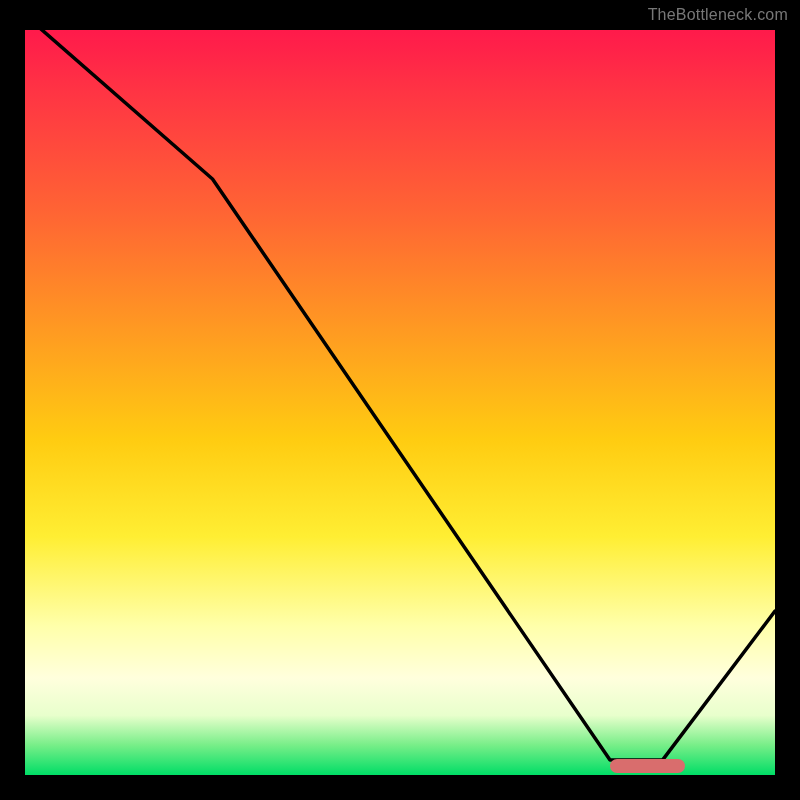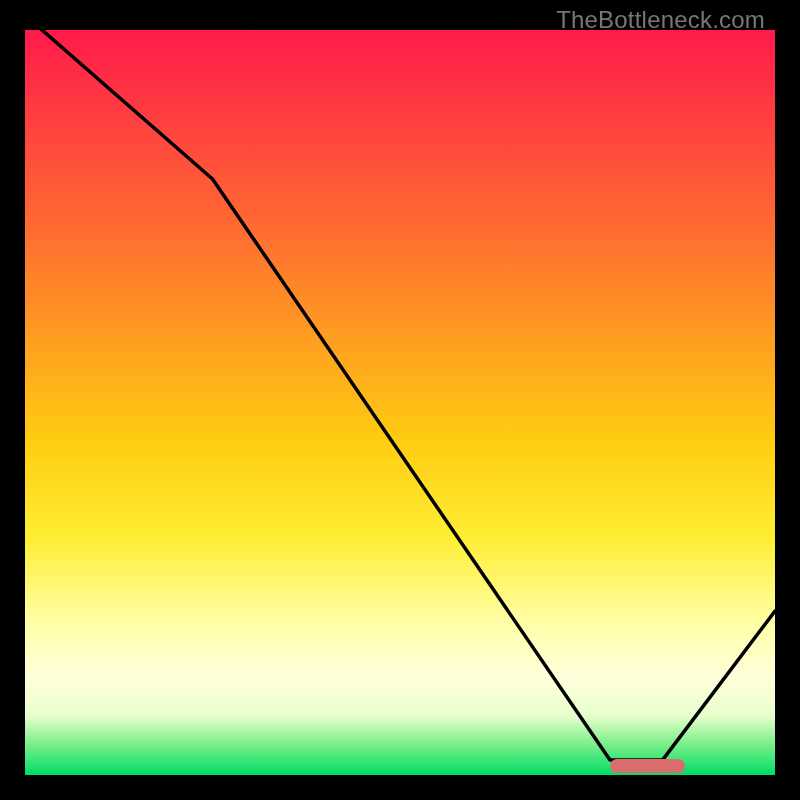--- a/index.html
+++ b/index.html
@@ -27,23 +27,23 @@
       #ffffaa 80%,
       #ffffdd 87%,
       #e8ffcc 92%,
       #77ee88 96%,
       #00dd66 100%
     );
   }
   .watermark {
     position: absolute;
     top: 6px;
-    right: 35px;
+    right: 12px;
     color: #777;
-    font-size: 24px;
+    font-size: 16px;
     font-weight: 500;
     letter-spacing: 0.2px;
   }
   svg.curve {
     position: absolute;
     left: 0;
     top: 0;
     width: 750px;
     height: 745px;
   }

